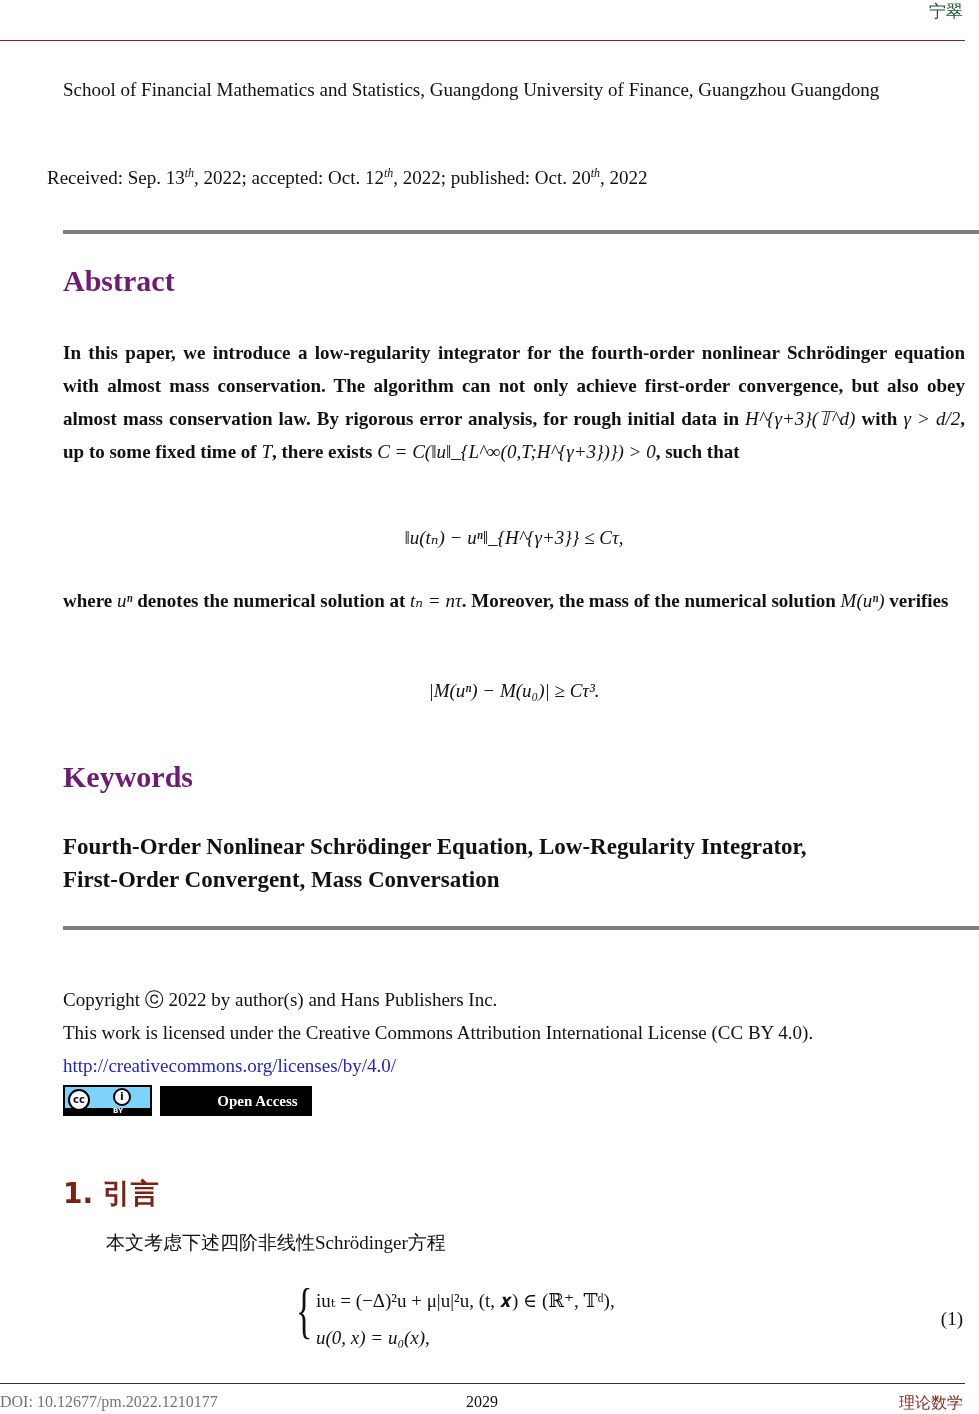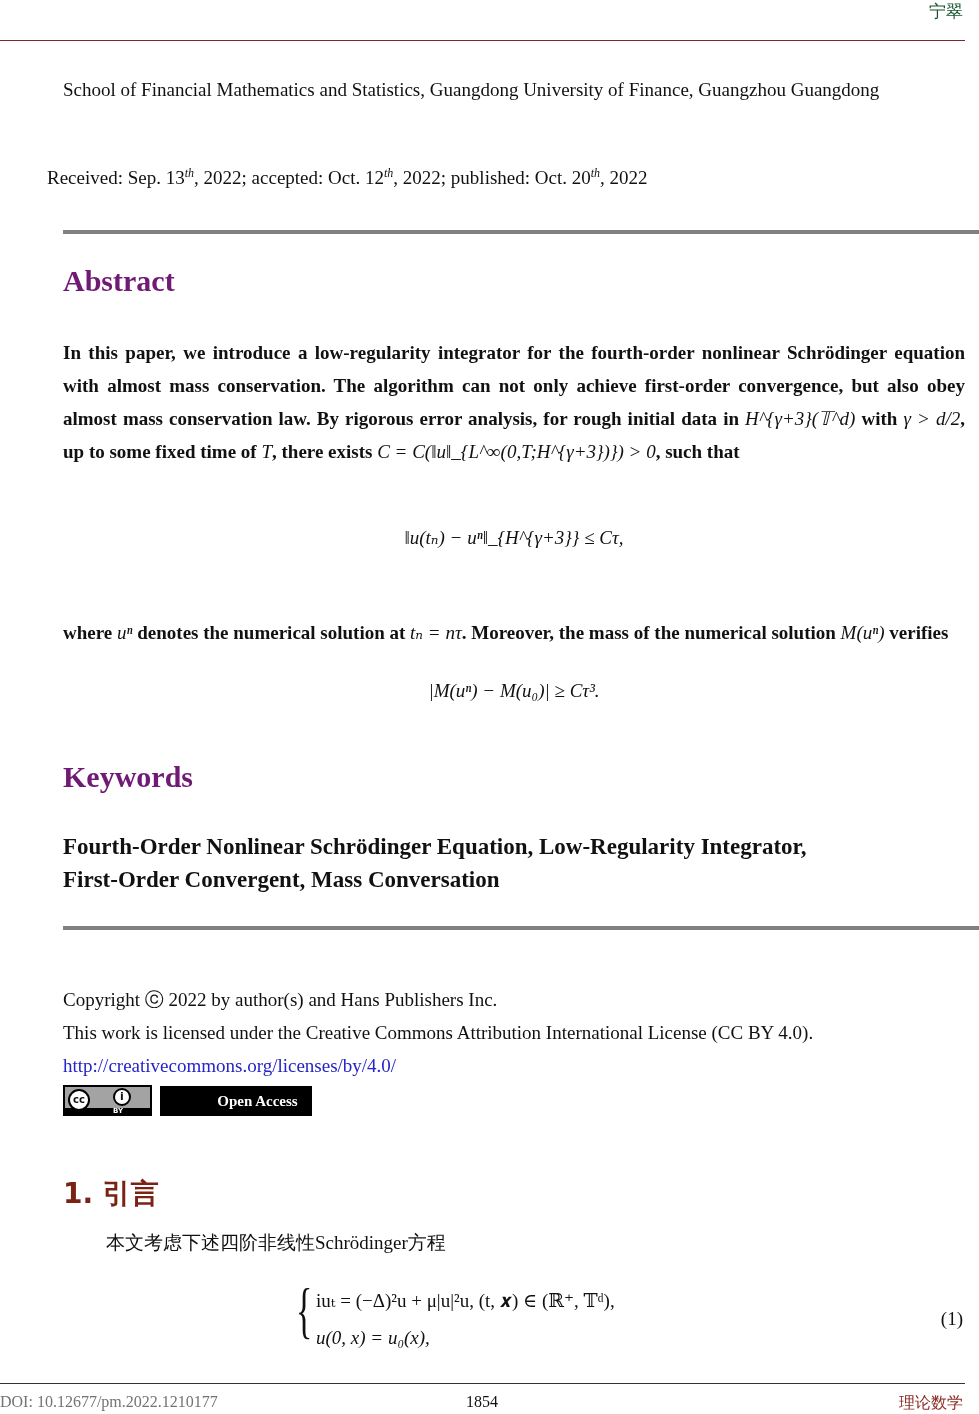--- a/index.html
+++ b/index.html
@@ -10,26 +10,26 @@
   .header-author { right:16px; top:0px; font-size:17px; color:#14532d; }
   .header-rule { left:0; top:40px; width:965px; height:1px; background:#7a2a22; }
   .affil { left:63px; top:74px; width:902px; font-size:19px; line-height:32px; text-align:justify; }
   .dates { left:47px; top:166px; font-size:19px; }
   .dates sup { font-size:12px; font-style:italic; }
   .thick-rule { left:63px; width:916px; height:4px; background:#808080; }
   .section-h { left:63px; font-size:30px; font-weight:bold; color:#701a75; }
   .abs-text { left:63px; top:336px; width:902px; font-size:19px; font-weight:bold; line-height:33px; text-align:justify; }
   .abs-text i { font-weight:normal; }
   .eq { font-size:19px; font-style:italic; text-align:center; }
-  .p-bold { left:63px; width:902px; font-size:19px; font-weight:bold; line-height:33px; text-align:justify;margin-top:32px; }
+  .p-bold { left:63px; width:902px; font-size:19px; font-weight:bold; line-height:33px; text-align:justify; }
   .kw { left:63px; top:830px; font-size:23px; font-weight:bold; line-height:33px; }
   .copy { left:63px; top:983px; font-size:19px; line-height:33px; }
   .link { color:#2424c8; text-decoration:none; }
   .cc-badge { left:63px; top:1085px; width:89px; height:31px; background:#000; }
-  .cc-inner { position:absolute; left:2px; top:2px; width:85px; height:21px; background:#a3a3a3; }
+  .cc-inner { position:absolute; left:2px; top:2px; width:85px; height:21px; background:#7dd3fc; }
   .cc-circle { position:absolute; left:3px; top:2px; width:22px; height:22px; border-radius:50%; background:#fff; border:2px solid #000; box-sizing:border-box; font:bold 10px "DejaVu Sans", sans-serif; text-align:center; line-height:18px; }
   .by-circle { position:absolute; left:48px; top:1px; width:18px; height:18px; border-radius:50%; background:#fff; border:2px solid #000; box-sizing:border-box; font:bold 11px "DejaVu Sans", sans-serif; text-align:center; line-height:14px; }
   .by-label { position:absolute; left:50px; top:22px; color:#fff; font:bold 7px "DejaVu Sans", sans-serif; }
   .oa-badge { left:160px; top:1086px; width:109px; height:30px; background:#000; color:#fff; font-size:15px; font-weight:bold; text-align:center; line-height:30px;padding-left:43px; }
   .sec1 { left:63px; top:1175px; font-size:28px; font-weight:bold; color:#7a2314; }
   .intro { left:106px; top:1230px; font-size:19px; }
   .system { left:296px; top:1283px; width:460px; height:75px; font-size:19px; }
   .brace { position:absolute; left:0; top:-8px; font-size:62px; font-style:normal; font-weight:100; transform:scaleX(0.55); transform-origin:left; }
   .sys-line1 { position:absolute; left:20px; top:6px; white-space:nowrap; }
   .sys-line2 { position:absolute; left:20px; top:44px; font-style:italic; white-space:nowrap; }
@@ -97,14 +97,14 @@
 
 <div class="abs system serif">
   <span class="brace">{</span>
   <div class="sys-line1">iuₜ = (−Δ)²u + μ|u|²u,        (t, 𝒙) ∈ (ℝ⁺, 𝕋ᵈ),</div>
   <div class="sys-line2">u(0, x) = u₀(x),</div>
 </div>
 <div class="abs eq-num serif">(1)</div>
 
 <div class="abs footer-rule"></div>
 <div class="abs footer-doi serif">DOI: 10.12677/pm.2022.1210177</div>
-<div class="abs footer-page serif">1854</div>
+<div class="abs footer-page serif">2029</div>
 <div class="abs footer-journal">理论数学</div>
 
 </body></html>

